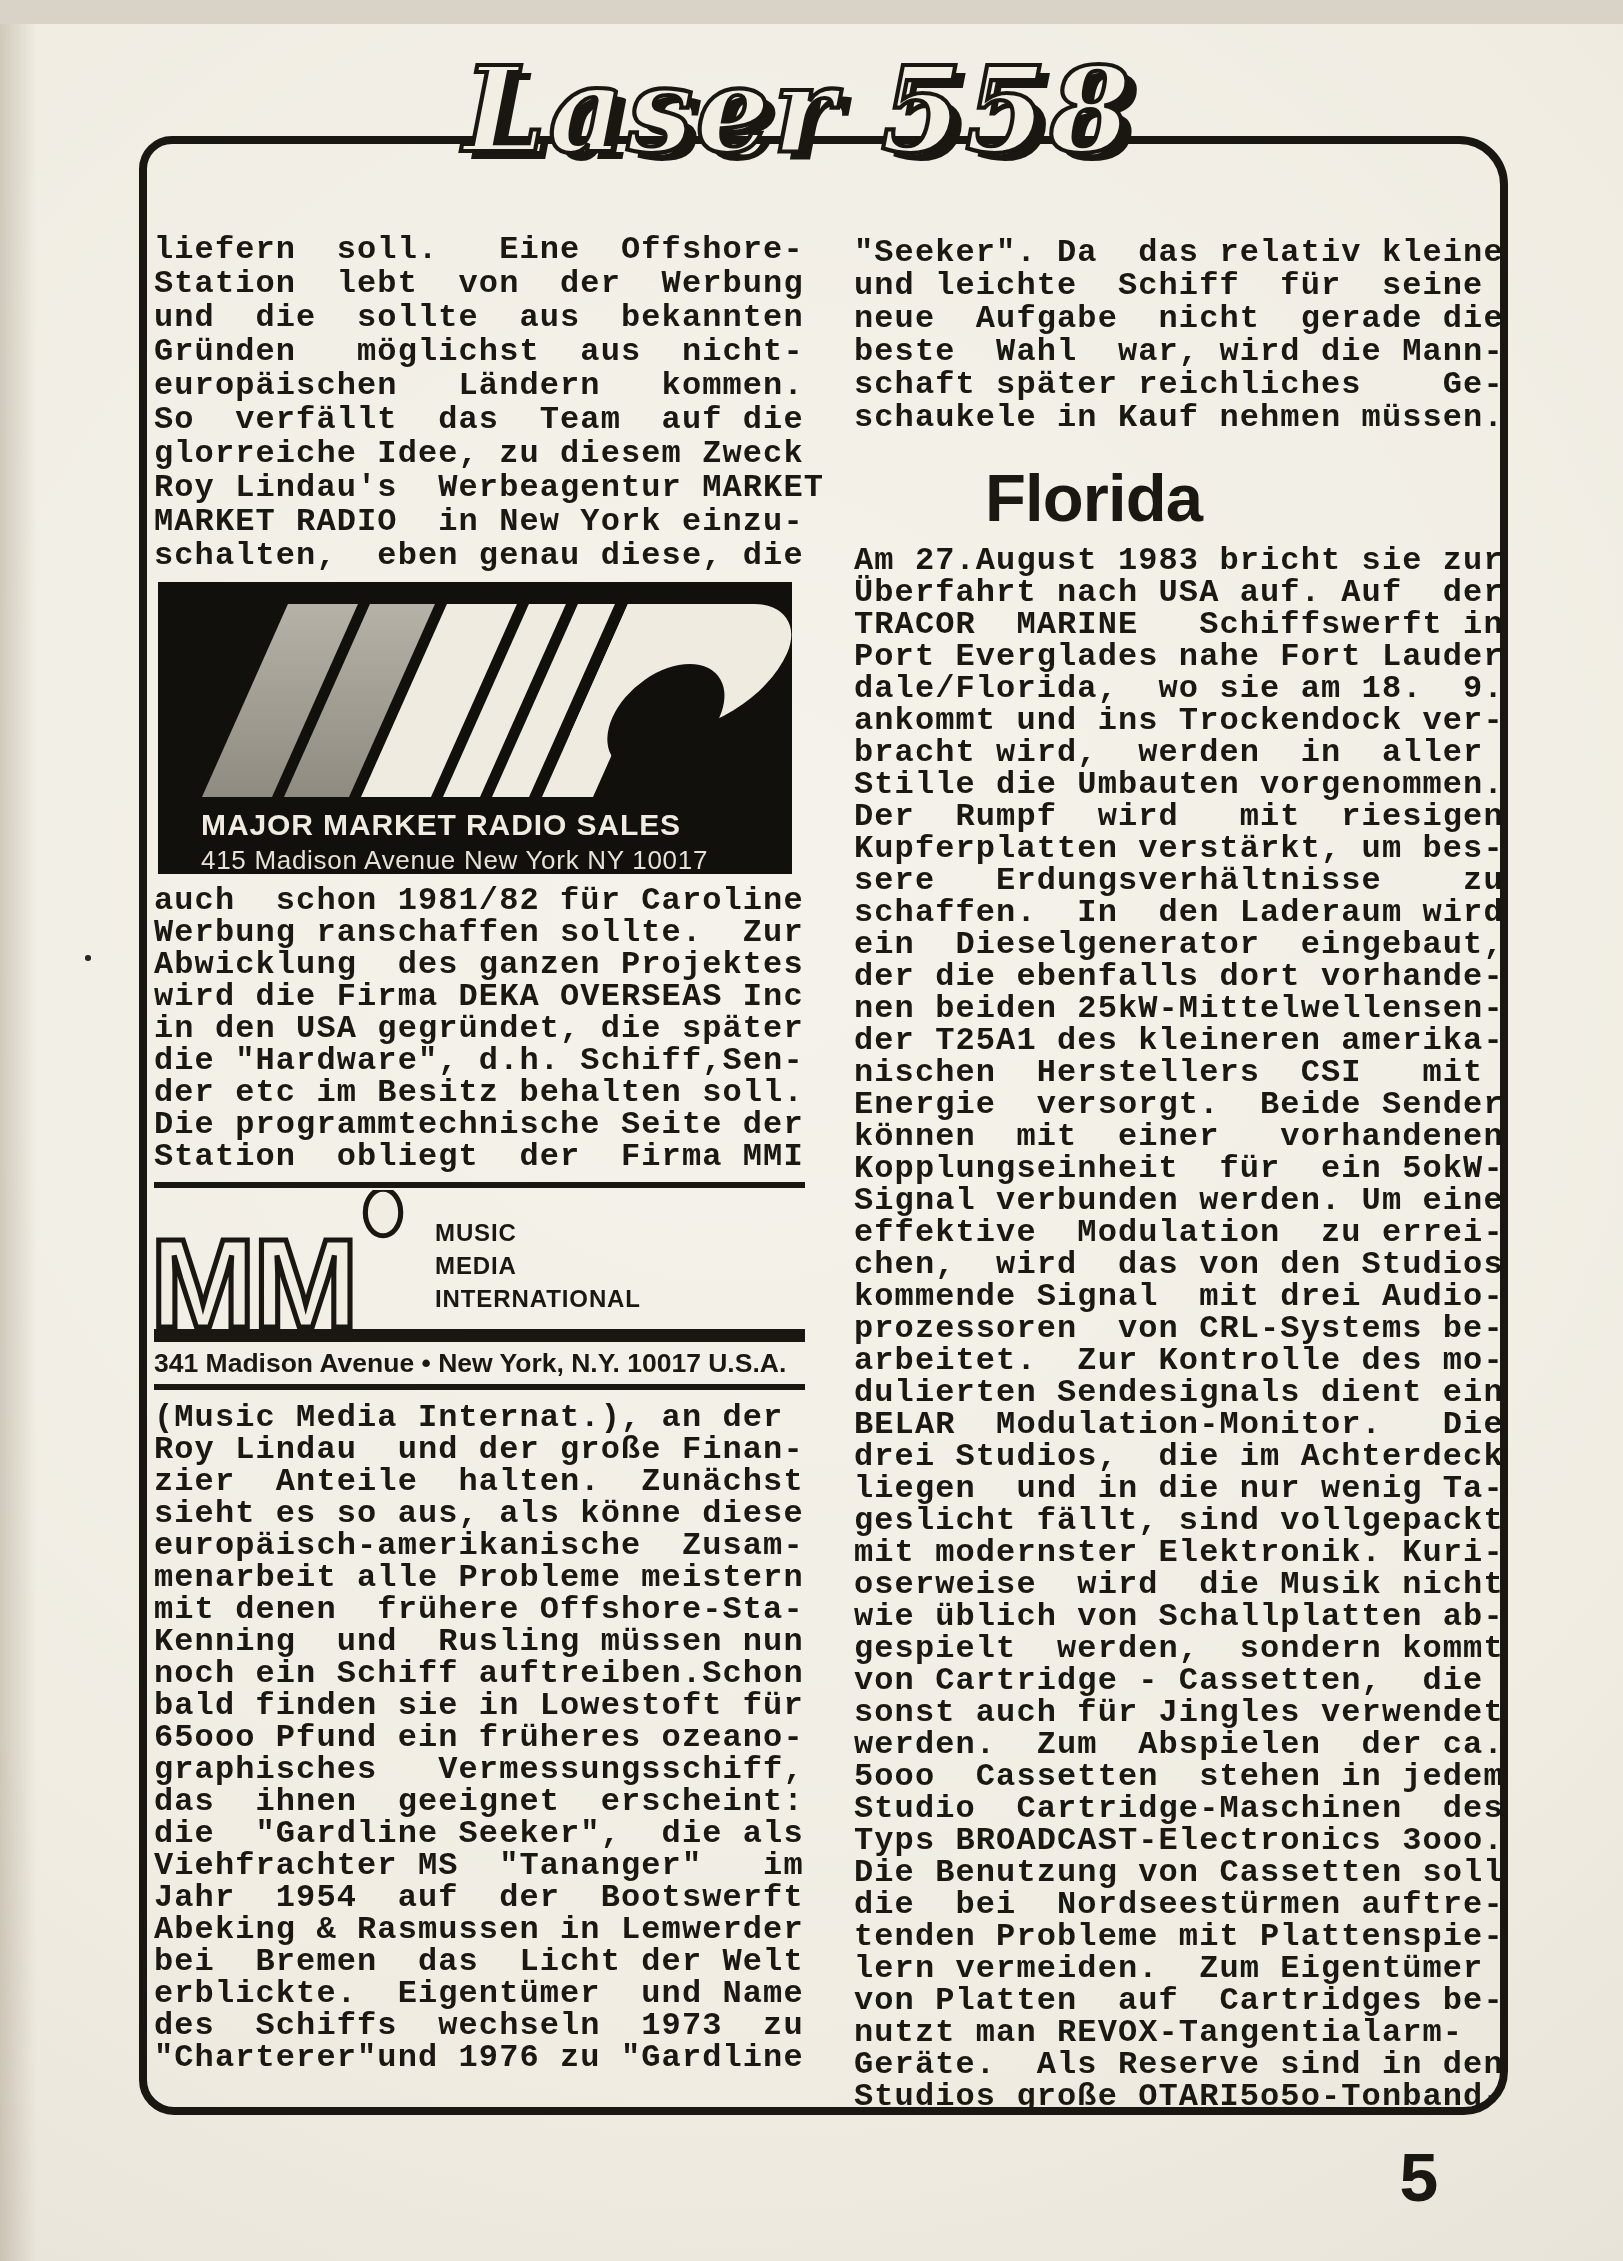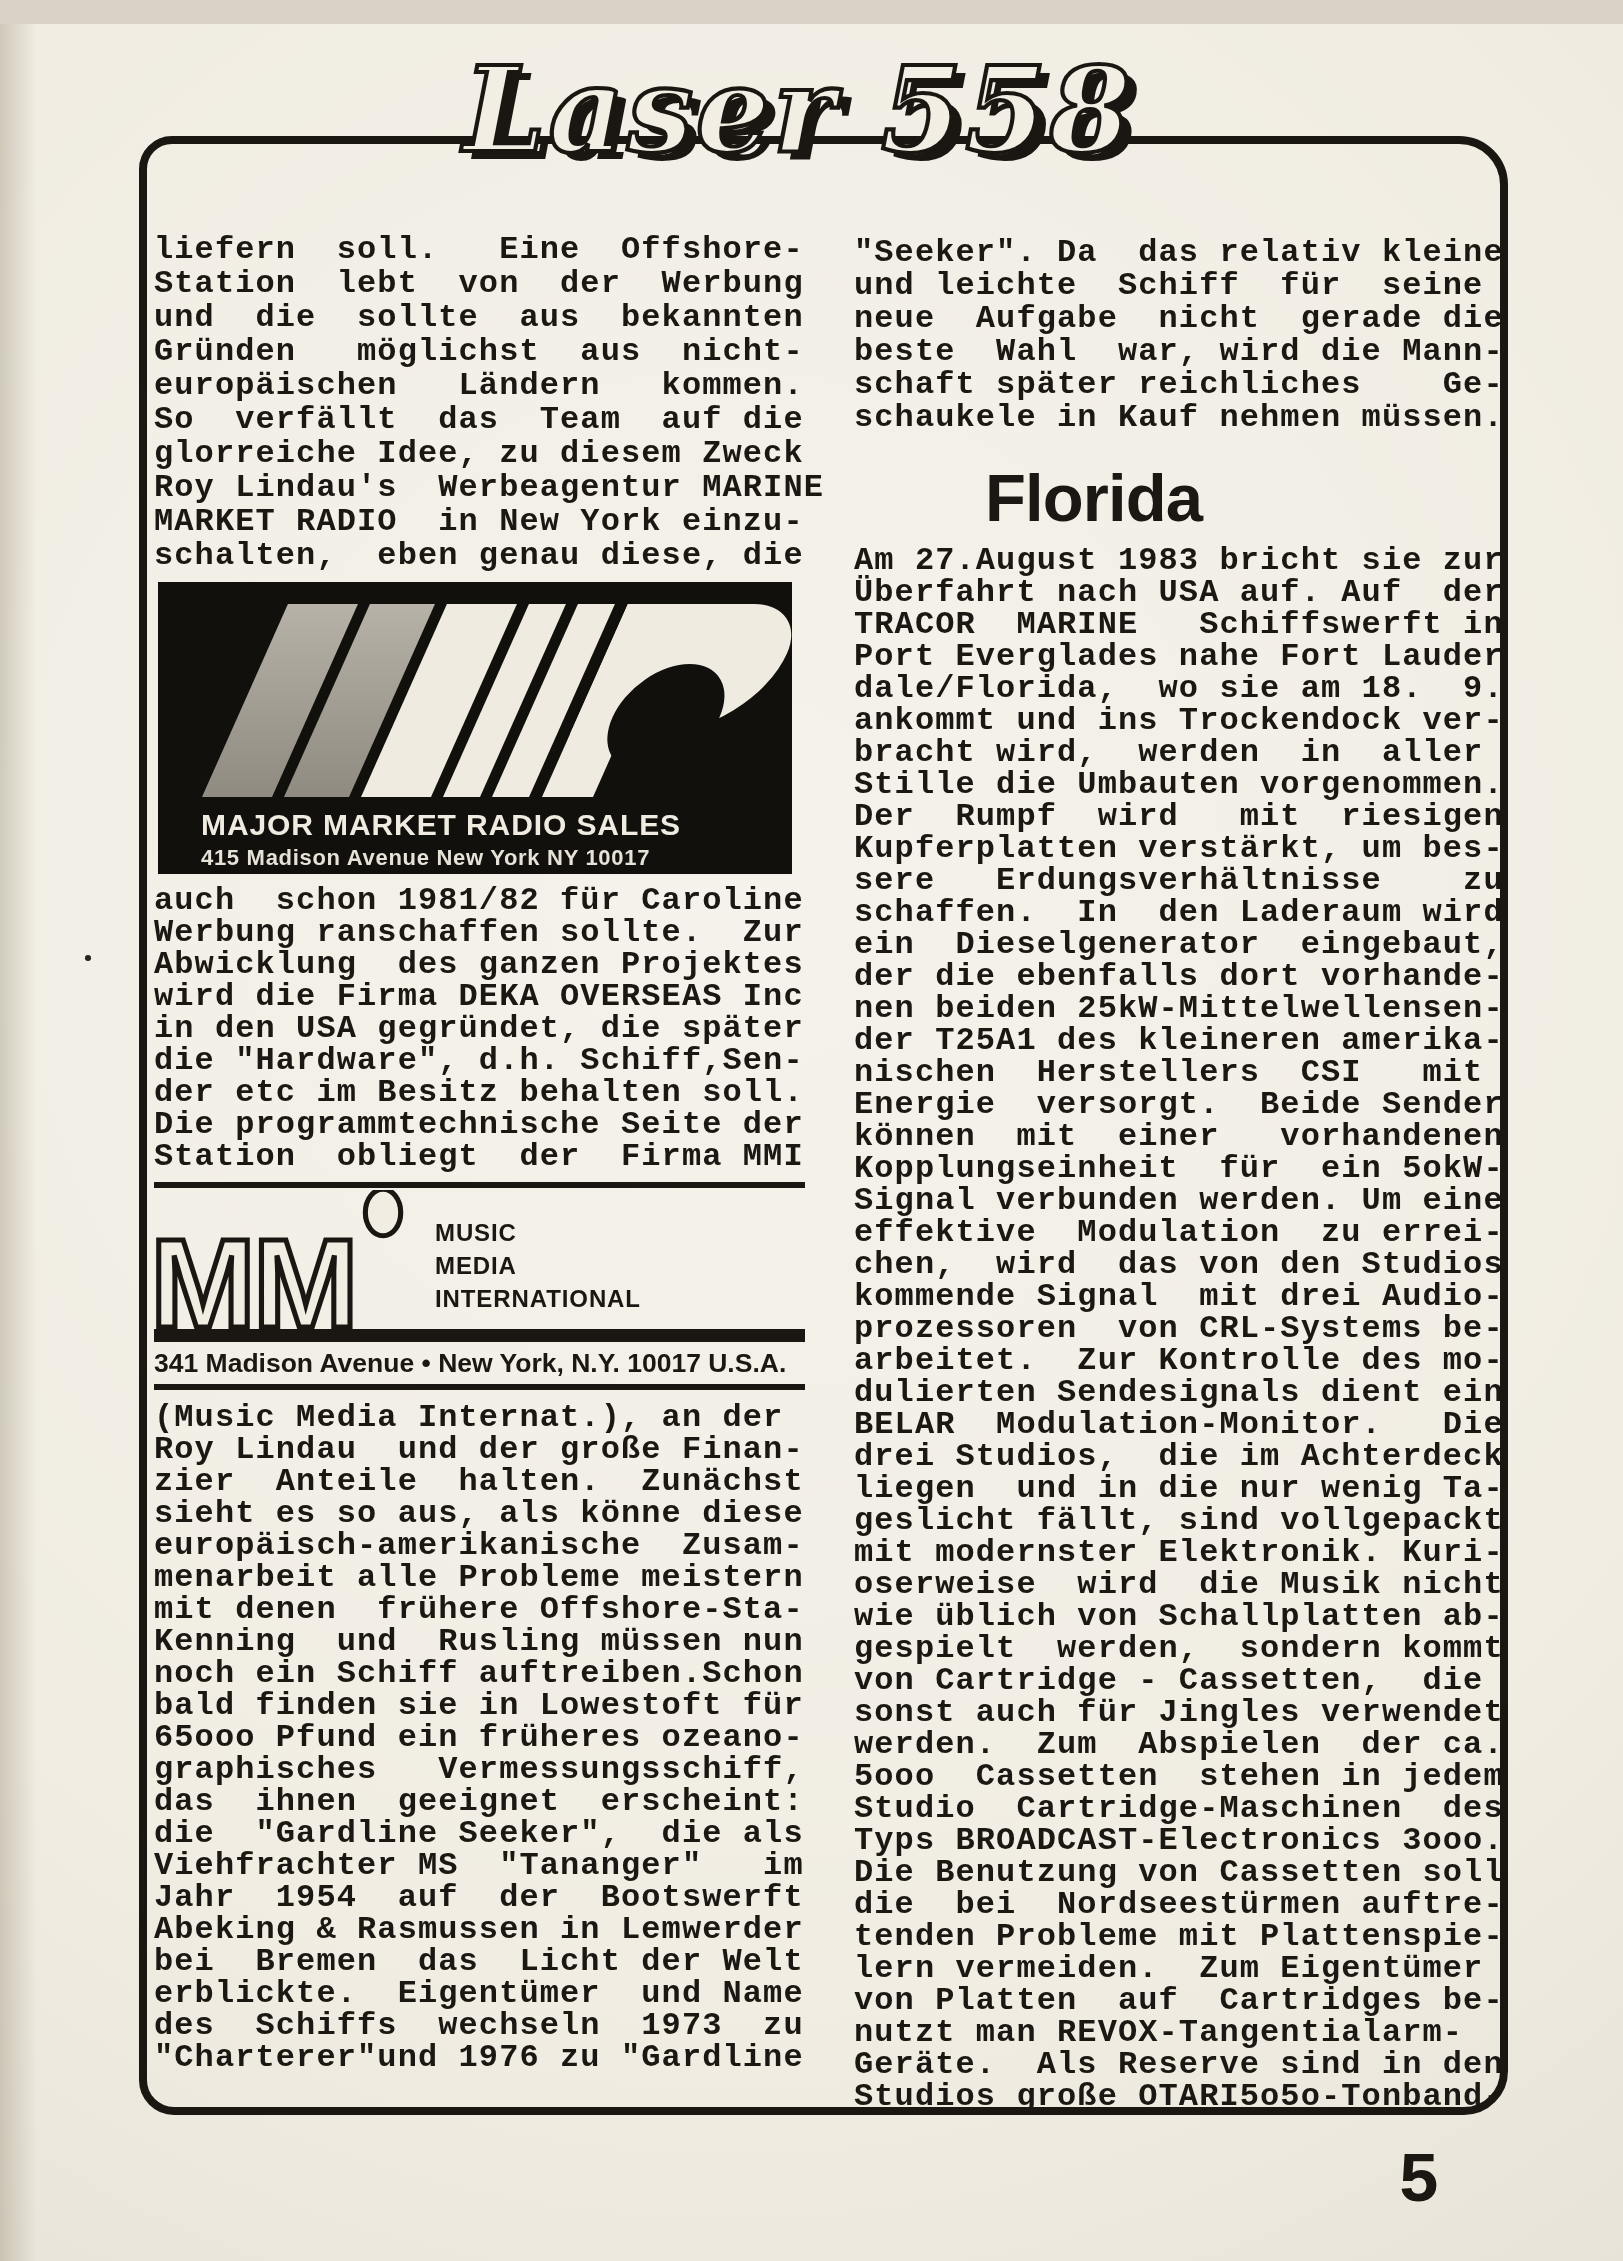--- a/index.html
+++ b/index.html
@@ -50,21 +50,21 @@
   .s3 { left:159px; width:70px; }
   .s4 { left:241px; width:37px; }
   .s5 { left:290px; width:37px; }
   .s6 { left:340px; width:51px; }
   .mmr-arm  { position:absolute; left:340px; top:0; width:181px; height:130px; background:#efebe0;
               border-radius:0 88px 154px 0 / 0 79px 130px 0; }
   .mmr-notch{ position:absolute; left:375px; top:60px; width:107px; height:107px; border-radius:50%; background:#12100d; }
   .mmr-brand{ position:absolute; left:43px; top:226px; font-family:"Liberation Sans", sans-serif;
               font-weight:700; font-size:30px; letter-spacing:0.9px; color:#efebe0; white-space:nowrap; }
   .mmr-addr { position:absolute; left:43px; top:263px; font-family:"Liberation Sans", sans-serif;
-              font-weight:700; font-size:22px; letter-spacing:0.7px; color:#e6e2d7; white-space:nowrap; }
+              font-weight:400; font-size:26px; letter-spacing:0.7px; color:#e6e2d7; white-space:nowrap; }
 
   
   .rule { position:absolute; background:#1a1611; z-index:2; }
   .rule-a { left:154px; top:1158px; width:651px; height:6px; }
   .rule-b { left:154px; top:1305px; width:651px; height:12.6px; }
   .rule-c { left:154px; top:1360px; width:651px; height:6px; }
   .mmi-logo { position:absolute; left:154px; top:1166px; z-index:2; }
   .mmi-words { position:absolute; left:435px; top:1192px; font-family:"Liberation Sans", sans-serif;
                font-weight:700; font-size:24px; letter-spacing:0.9px; z-index:2; }
   .mmi-words .line { line-height:33px; white-space:pre; }
@@ -86,21 +86,21 @@
   <div class="masthead">Laser 558</div>
 
   <div class="mono-block lh73" style="left:154px; top:209px;">
       <div class="line">liefern  soll.   Eine  Offshore-</div>
       <div class="line">Station  lebt  von  der  Werbung</div>
       <div class="line">und  die  sollte  aus  bekannten</div>
       <div class="line">Gründen   möglichst  aus  nicht-</div>
       <div class="line">europäischen   Ländern   kommen.</div>
       <div class="line">So  verfällt  das  Team  auf die</div>
       <div class="line">glorreiche Idee, zu diesem Zweck</div>
-      <div class="line">Roy Lindau's  Werbeagentur MARINE</div>
+      <div class="line">Roy Lindau's  Werbeagentur MARKET</div>
       <div class="line">MARKET RADIO  in New York einzu-</div>
       <div class="line">schalten,  eben genau diese, die</div>
     </div>
 
   <div class="ad-mmr">
     <div class="mmr-stripes">
       <div class="stripe gray s1"></div>
       <div class="stripe gray s2"></div>
       <div class="stripe white s3"></div>
       <div class="stripe white s4"></div>

